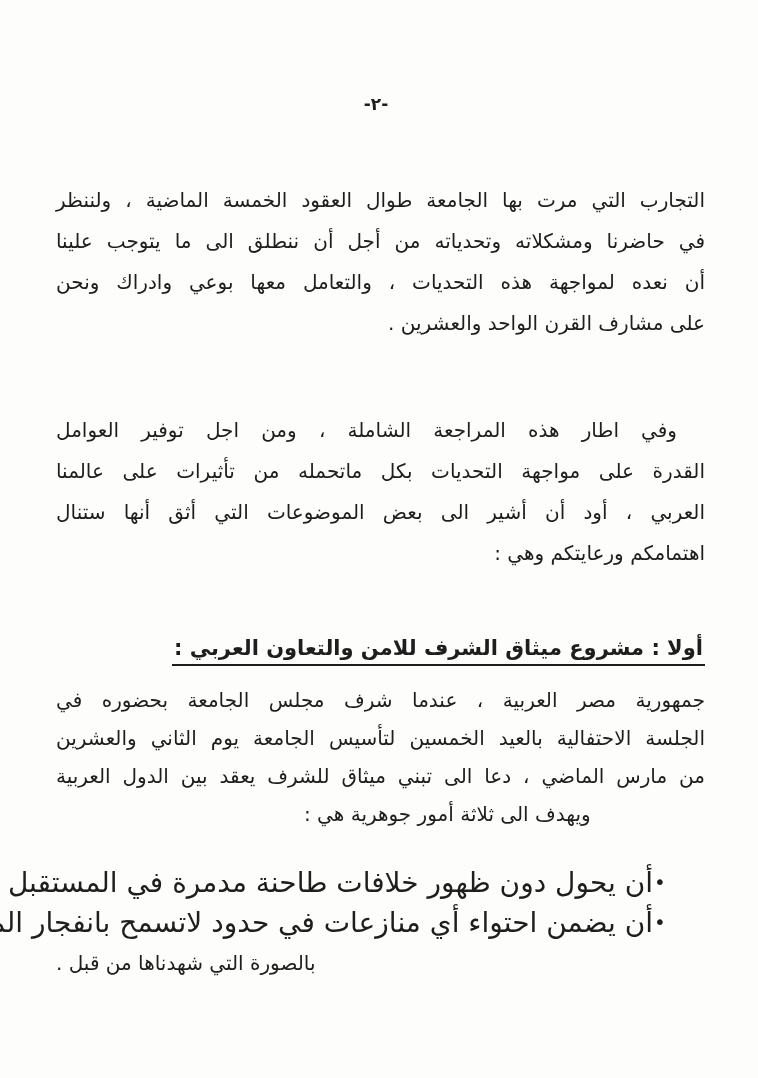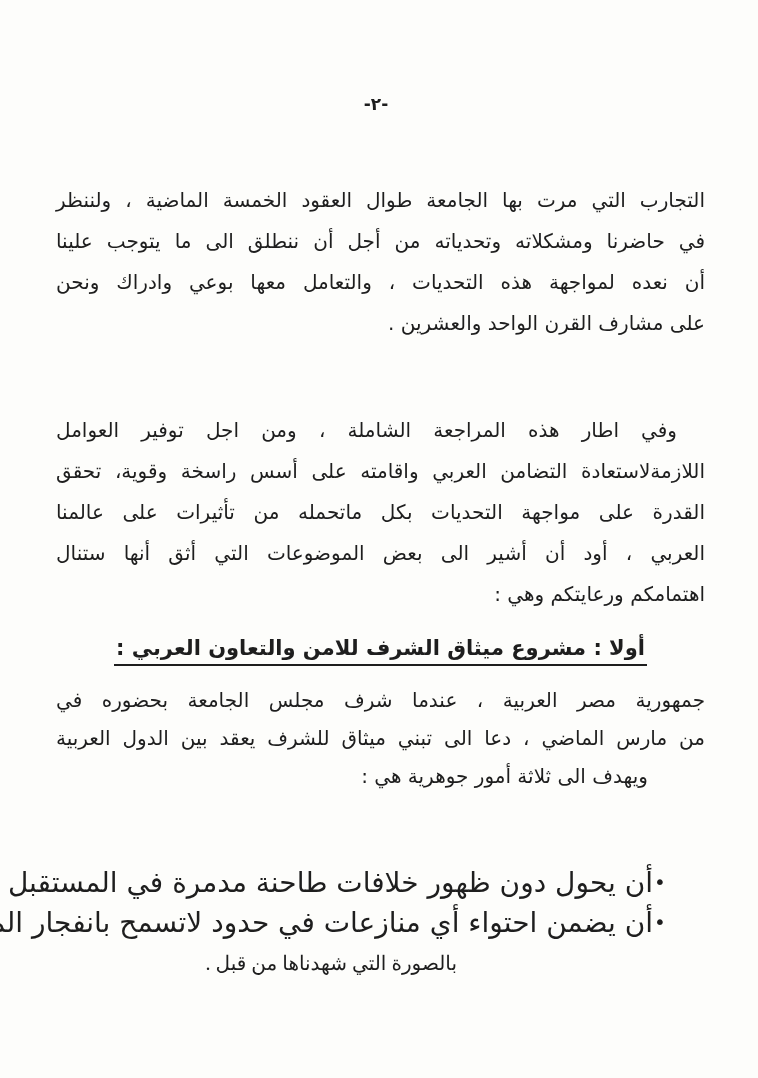--- a/index.html
+++ b/index.html
@@ -38,21 +38,21 @@
   
   .j { text-align: justify; text-align-last: justify; }
   
   .r { text-align: right; }
   .indent { padding-right: 28px; }
   .heading-row {
     position: absolute;
     top: 636px;
     right: 53px;
     left: 56px;
-    text-align: center;
+    text-align: right;
   }
   .heading-text {
     display: inline-block;
     font-size: 21px;
     font-weight: bold;
     border-bottom: 2px solid #1e1e1e;
     padding: 0 2px 4px 2px;
     white-space: nowrap;
   }
   .bullets { position: absolute; top: 866px; right: 53px; left: 56px; }
@@ -78,56 +78,55 @@
   }
   .bullet-text.stretch {
     flex: 1 1 auto;
     text-align: justify;
     text-align-last: justify;
   }
   .bullet-cont {
     height: 40px;
     font-size: 20px;
     line-height: 34px;
-    text-align: right;
+    text-align: left;
     padding-right: 248px;
     white-space: nowrap;
-    font-family: Liberation Serif, serif;
   }
 </style>
 </head>
 <body>
 
 <div class="page">
 
   <div class="page-number">-٢-</div>
 
   <div class="para p1">
     <div class="ln j">التجارب التي مرت بها الجامعة طوال العقود الخمسة الماضية ، ولننظر</div>
     <div class="ln j">في حاضرنا ومشكلاته وتحدياته من أجل أن ننطلق الى ما يتوجب علينا</div>
     <div class="ln j">أن نعده لمواجهة هذه التحديات ، والتعامل معها بوعي وادراك ونحن</div>
     <div class="ln r">على مشارف القرن الواحد والعشرين .</div>
   </div>
 
   <div class="para p2">
     <div class="ln j indent">وفي اطار هذه المراجعة الشاملة ، ومن اجل توفير العوامل</div>
-    <div class="ln j">اللازمةلاستعادة التضامن العربي واقامته على أسس راسخة وقوية، تحقق</div>
     <div class="ln j">القدرة على مواجهة التحديات بكل ماتحمله من تأثيرات على عالمنا</div>
     <div class="ln j">العربي ، أود أن أشير الى بعض الموضوعات التي أثق أنها ستنال</div>
     <div class="ln r">اهتمامكم ورعايتكم وهي :</div>
   </div>
 
   <div class="heading-row">
     <span class="heading-text">أولا : مشروع ميثاق الشرف للامن والتعاون العربي :</span>
   </div>
 
   <div class="para p3">
     <div class="ln j">جمهورية مصر العربية ، عندما شرف مجلس الجامعة بحضوره في</div>
+    <div class="ln j">الجلسة الاحتفالية بالعيد الخمسين لتأسيس الجامعة يوم الثاني والعشرين</div>
     <div class="ln j">من مارس الماضي ، دعا الى تبني ميثاق للشرف يعقد بين الدول العربية</div>
-    <div class="ln" style="text-align: center; padding-left: 248px;">ويهدف الى ثلاثة أمور جوهرية هي :</div>
+    <div class="ln" style="text-align: left; padding-left: 248px;">ويهدف الى ثلاثة أمور جوهرية هي :</div>
   </div>
 
   <div class="bullets">
 
     <div class="bullet-row">
       <span class="bullet-dot">•</span>
       <span class="bullet-text">أن يحول دون ظهور خلافات طاحنة مدمرة في المستقبل .</span>
     </div>
 
     <div class="bullet-row">

